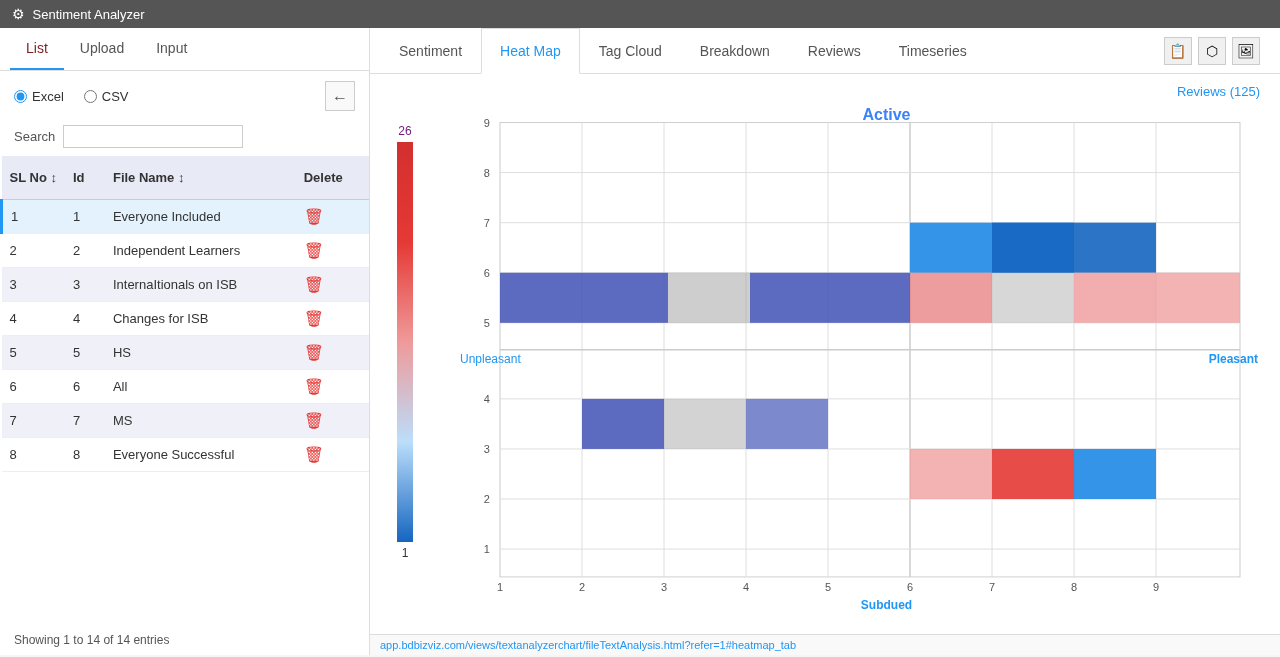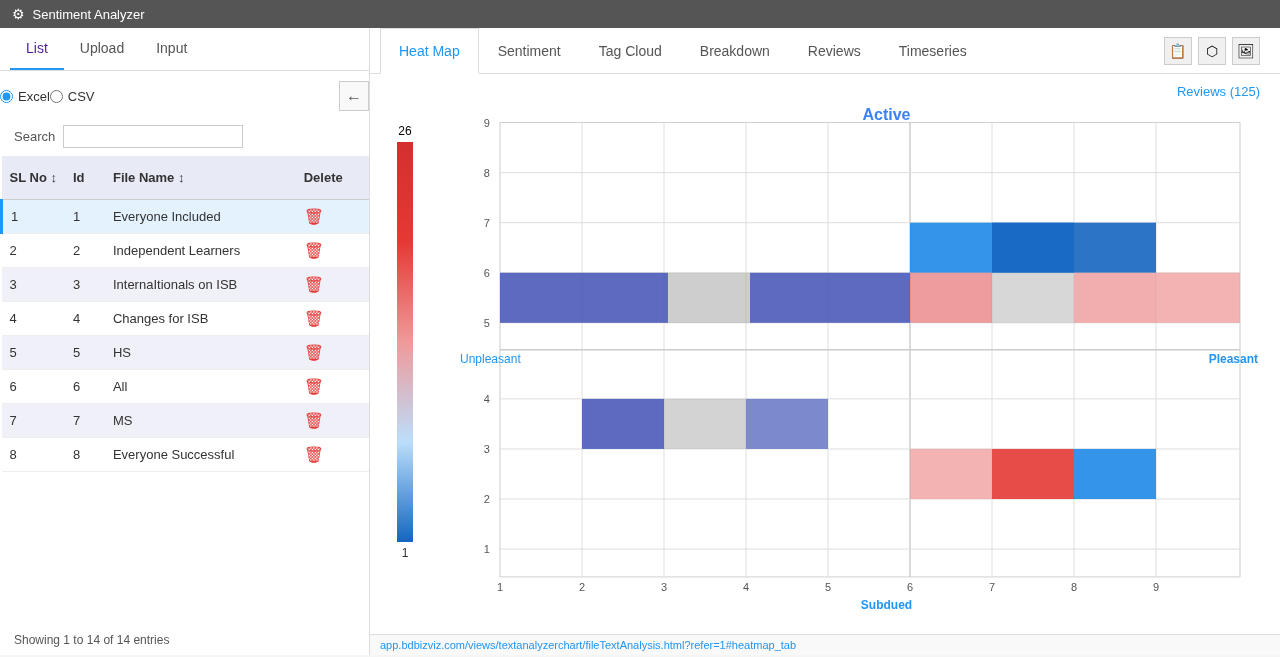--- a/index.html
+++ b/index.html
@@ -39,28 +39,29 @@
       padding: 0 10px;
     }
     .sidebar-tab {
       padding: 12px 16px;
       cursor: pointer;
       color: #555;
       font-size: 14px;
       border-bottom: 2px solid transparent;
     }
     .sidebar-tab.active {
-      color: #4c1d95;
+      color: #7f1d1d;
       border-bottom: 2px solid #2196F3;
     }
 
     .sidebar-controls {
-      padding: 10px 0;
-      display: flex;
-      align-items: center;
+      padding: 10px 14px;
+      display: flex;
+      align-items: center;
+      gap: 20px;
     }
     .radio-label {
       display: flex;
       align-items: center;
       gap: 5px;
       cursor: pointer;
       font-size: 13px;
     }
     .radio-label input[type="radio"] { accent-color: #2196F3; }
 
@@ -201,21 +202,21 @@
     }
 
     
     .color-scale {
       display: flex;
       flex-direction: column;
       align-items: center;
       width: 30px;
       padding-top: 20px;
     }
-    .scale-label-top { font-size: 12px; color: #000000; margin-bottom: 4px; }
+    .scale-label-top { font-size: 12px; color: #701a75; margin-bottom: 4px; }
     .scale-bar {
       width: 16px;
       flex: 1;
       background: linear-gradient(to bottom, #d32f2f, #e53935, #ef9a9a, #bbdefb, #1565c0);
       max-height: 400px;
     }
     .scale-label-bottom { font-size: 12px; color: #333; margin-top: 4px; }
 
     
     .heatmap-wrapper {
@@ -378,22 +379,22 @@
           </tbody>
       </table>
     </div>
 
     <div class="showing-text">Showing 1 to 14 of 14 entries</div>
   </div>
 
   <div class="right-panel">
 
     <div class="nav-tabs">
+      <div class="nav-tab">Sentiment</div>
       <div class="nav-tab active">Heat Map</div>
-      <div class="nav-tab">Sentiment</div>
       <div class="nav-tab">Tag Cloud</div>
       <div class="nav-tab">Breakdown</div>
       <div class="nav-tab">Reviews</div>
       <div class="nav-tab">Timeseries</div>
       <div class="nav-tab-icons">
         <button class="nav-tab-icon-btn">📋</button>
         <button class="nav-tab-icon-btn">⬡</button>
         <button class="nav-tab-icon-btn">🖼</button>
       </div>
     </div>

